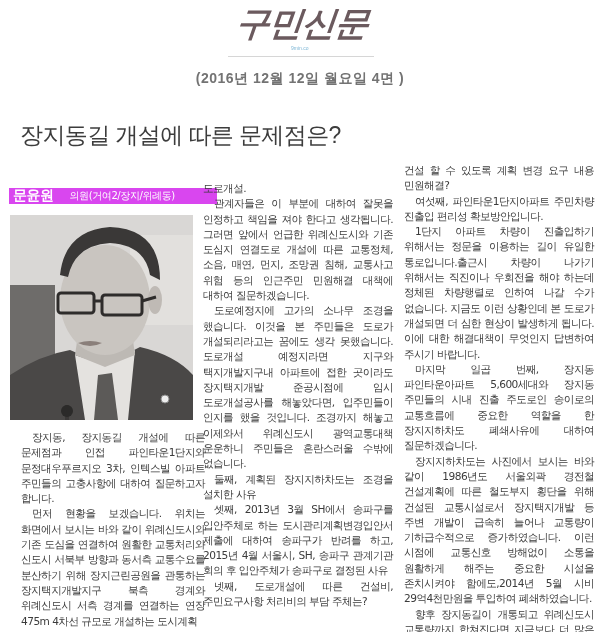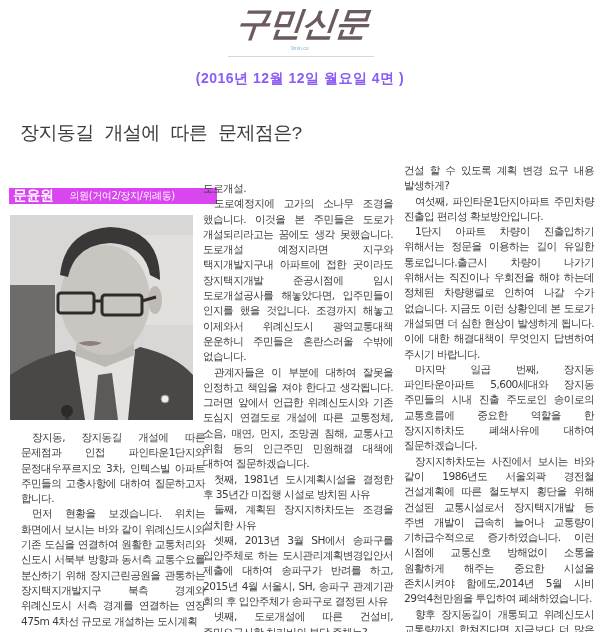--- a/index.html
+++ b/index.html
@@ -16,26 +16,26 @@
     .logo-sub {
       position: absolute; left: 291px; top: 45px; font-size: 5px; color: #7fb7d6;
       font-family: "Liberation Sans", sans-serif;
     }
     .logo-rule {
       position: absolute; left: 228px; top: 56px; width: 146px; height: 1px; background: #d6d6d6;
     }
     .dateline {
       position: absolute; left: 0; top: 70px; width: 600px; text-align: center;
       font-family: "Liberation Sans", sans-serif; font-weight: bold; font-size: 14px;
-      color: #8b5cf6; letter-spacing: 0.5px;
+      color: #737373; letter-spacing: 0.5px;
     }
 
     .headline {
       position: absolute; left: 20px; top: 120px;
-      font-family: Liberation Mono, monospace; font-size: 19px; font-weight: normal;
+      font-family: Liberation Sans, sans-serif; font-size: 23px; font-weight: normal;
       color: #3c3c3c; letter-spacing: -0.6px;
     }
 
     .byline {
       position: absolute; left: 9px; top: 188px; width: 208px; height: 16px;
       background: #d946ef; color: #ffffff; display: flex; align-items: center;
       padding-left: 4px; white-space: nowrap;
     }
     .byline .name { font-weight: bold; font-size: 14px; letter-spacing: -0.5px; }
     .byline .role { font-size: 10px; margin-left: 16px; letter-spacing: -0.4px; }
@@ -107,29 +107,28 @@
   </svg>
 </div>
 
 <div class="col col1">
   <p class="ind">장지동, 장지동길 개설에 따른 문제점과 인접 파인타운1단지와 문정대우푸르지오 3차, 인텍스빌 아파트 주민들의 고충사항에 대하여 질문하고자 합니다.</p>
   <p class="ind">먼저 현황을 보겠습니다. 위치는 화면에서 보시는 바와 같이 위례신도시와 기존 도심을 연결하여 원활한 교통처리와 신도시 서북부 방향과 동서측 교통수요를 분산하기 위해 장지근린공원을 관통하는 장지택지개발지구 북측 경계와 위례신도시 서측 경계를 연결하는 연장 475m 4차선 규모로 개설하는 도시계획</p>
 </div>
 
 <div class="col col2">
   <p>도로개설.</p>
+  <p class="ind">관계자들은 이 부분에 대하여 잘못을 인정하고 책임을 져야 한다고 생각됩니다.그러면 앞에서 언급한 위례신도시와 기존 도심지 연결도로 개설에 따른 교통정체, 소음, 매연, 먼지, 조망권 침해, 교통사고 위험 등의 인근주민 민원해결 대책에 대하여 질문하겠습니다.</p>
   <p class="ind">도로예정지에 고가의 소나무 조경을 했습니다. 이것을 본 주민들은 도로가 개설되리라고는 꿈에도 생각 못했습니다.도로개설 예정지라면 지구와 택지개발지구내 아파트에 접한 곳이라도 장지택지개발 준공시점에 임시 도로개설공사를 해놓았다면, 입주민들이 인지를 했을 것입니다. 조경까지 해놓고 이제와서 위례신도시 광역교통대책 운운하니 주민들은 혼란스러울 수밖에 없습니다.</p>
-  <p class="ind">관계자들은 이 부분에 대하여 잘못을 인정하고 책임을 져야 한다고 생각됩니다.그러면 앞에서 언급한 위례신도시와 기존 도심지 연결도로 개설에 따른 교통정체, 소음, 매연, 먼지, 조망권 침해, 교통사고 위험 등의 인근주민 민원해결 대책에 대하여 질문하겠습니다.</p>
-  <p class="ind">첫째, 1981년 도시계획시설을 결정한 후 35년간 미집행 시설로 방치된 사유</p>
   <p class="ind">둘째, 계획된 장지지하차도는 조경을 설치한 사유</p>
   <p class="ind">셋째, 2013년 3월 SH에서 송파구를 입안주체로 하는 도시관리계획변경입안서 제출에 대하여 송파구가 반려를 하고, 2015년 4월 서울시, SH, 송파구 관계기관 회의 후 입안주체가 송파구로 결정된 사유</p>
   <p class="ind">넷째, 도로개설에 따른 건설비, 주민요구사항 처리비의 부담 주체는?</p>
 
 </div>
 
 <div class="col col3">
-  <p>건설 할 수 있도록 계획 변경 요구 내용 발생하게?</p>
+  <p>건설 할 수 있도록 계획 변경 요구 내용 민원해결?</p>
   <p class="ind">여섯째, 파인타운1단지아파트 주민차량 진출입 편리성 확보방안입니다.</p>
   <p class="ind">1단지 아파트 차량이 진출입하기 위해서는 정문을 이용하는 길이 유일한 통로입니다.출근시 차량이 나가기 위해서는 직진이나 우회전을 해야 하는데 정체된 차량행렬로 인하여 나갈 수가 없습니다. 지금도 이런 상황인데 본 도로가 개설되면 더 심한 현상이 발생하게 됩니다. 이에 대한 해결대책이 무엇인지 답변하여 주시기 바랍니다.</p>
   <p class="ind">마지막 일곱 번째, 장지동 파인타운아파트 5,600세대와 장지동 주민들의 시내 진출 주도로인 송이로의 교통흐름에 중요한 역할을 한 장지지하차도 폐쇄사유에 대하여 질문하겠습니다.</p>
   <p class="ind">장지지하차도는 사진에서 보시는 바와 같이 1986년도 서울외곽 경전철 건설계획에 따른 철도부지 횡단을 위해 건설된 교통시설로서 장지택지개발 등 주변 개발이 급속히 늘어나 교통량이 기하급수적으로 증가하였습니다. 이런 시점에 교통신호 방해없이 소통을 원활하게 해주는 중요한 시설을 존치시켜야 함에도,2014년 5월 시비 29억4천만원을 투입하여 폐쇄하였습니다.</p>
   <p class="ind">향후 장지동길이 개통되고 위례신도시 교통량까지 합쳐진다면 지금보다 더 많은 차량이 운행되리라 생각이 되고 교통지옥이 예상됩니다.</p>
 </div>
 
 </body></html>

